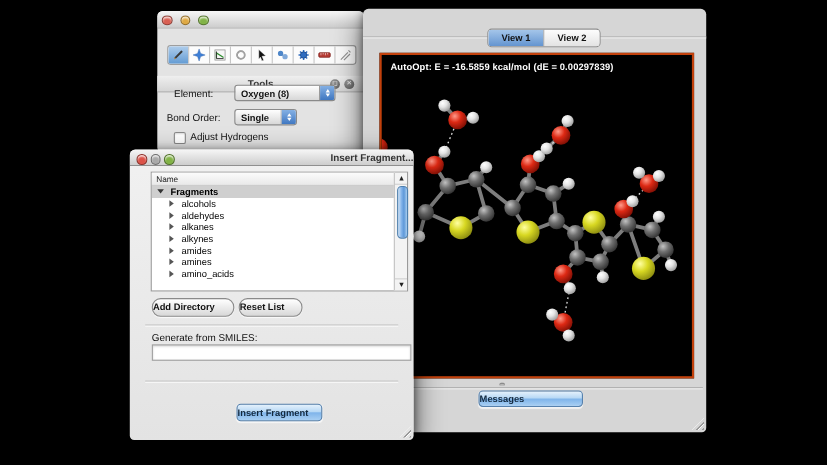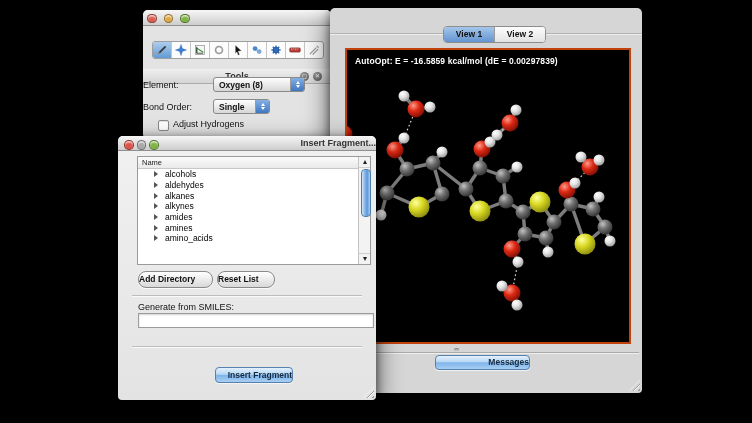--- a/index.html
+++ b/index.html
@@ -22,21 +22,21 @@
   .dock-btn{position:absolute;top:2.5px;width:9px;height:9px;border-radius:50%;
             background:radial-gradient(circle at 35% 30%,#9a9a9a,#555);color:#f2f2f2;
             font-size:6px;line-height:9px;text-align:center;}
   #tools-toolbar{position:absolute;left:9px;top:31px;width:170px;height:16px;display:flex;
                  background:#fcfcfc;border:1px solid #9e9e9e;border-radius:3px;overflow:hidden;}
   .tool-btn{flex:1;display:flex;align-items:center;justify-content:center;border-right:1px solid #c6c6c6;}
   .tool-btn:last-child{border-right:none;}
   .tool-btn.sel{background:linear-gradient(#aecdec,#639bd3);}
   .tool-btn svg{width:12px;height:12px;}
   .mode-label{position:absolute;left:0;right:0;top:50px;text-align:center;font-size:9.5px;color:#111;}
-  .form-label{position:absolute;font-size:9px;color:#111;text-align:left;width:66px;left:0;}
+  .form-label{position:absolute;font-size:9px;color:#111;text-align:center;width:66px;left:0;}
   .popup{position:absolute;height:15px;border:1px solid#8a8a8a;border-radius:3px;display:flex;align-items:center;
          background:linear-gradient(#fefefe,#d7d7d7);font-size:8.5px;font-weight:600;color:#111;
          padding-left:5px;box-sizing:border-box;}
   .popup-cap{margin-left:auto;width:13px;align-self:stretch;border-radius:0 2px 2px 0;
              background:linear-gradient(#84b0e4,#3f77c1);display:flex;flex-direction:column;
              align-items:center;justify-content:center;gap:1px;border-left:1px solid #9a9a9a;}
   .cap-up{width:0;height:0;border-left:2.5px solid transparent;border-right:2.5px solid transparent;border-bottom:3px solid #fff;}
   .cap-down{width:0;height:0;border-left:2.5px solid transparent;border-right:2.5px solid transparent;border-top:3px solid #fff;}
   .checkbox{position:absolute;width:9px;height:9px;background:#fff;border:1px solid #8a8a8a;border-radius:2px;
             box-shadow:inset 0 1px 1px rgba(0,0,0,.12);}
@@ -57,21 +57,21 @@
   .tab.sel{background:linear-gradient(#a5c6ea,#6394d0);}
   #viewport{position:absolute;left:15px;top:40px;width:282px;height:292px;background:#000;
             border:2px solid #c2410c;overflow:hidden;}
   #overlay-text{position:absolute;left:8px;top:6px;color:#fff;font-size:8.5px;font-weight:700;letter-spacing:.1px;}
   #molecule-svg{position:absolute;left:0;top:0;}
   .splitter{position:absolute;left:3px;right:3px;top:344px;height:0;border-top:1px solid #aaa;border-bottom:1px solid #efefef;}
   .dimple{position:absolute;left:124px;top:340px;width:5px;height:3px;border-radius:2px;
           background:#bdbdbd;box-shadow:inset 0 1px 1px rgba(0,0,0,.3);}
   .aqua-btn{border-radius:4px;border:1px solid #5681ad;font-size:8.5px;font-weight:700;color:#13293f;
             background:linear-gradient(#e4f1fc,#b7d8f5 45%,#7fb4ea 52%,#a8cff3);
-            text-align:right;box-shadow:0 1px 1px rgba(255,255,255,.7);}
+            text-align:left;box-shadow:0 1px 1px rgba(255,255,255,.7);}
   #messages-button{position:absolute;left:105px;top:347px;width:93px;height:13px;line-height:13px;}
   .grip{position:absolute;right:2px;bottom:2px;width:11px;height:11px;
         background:repeating-linear-gradient(135deg,rgba(0,0,0,0) 0 2px,#9a9a9a 2px 3px,rgba(255,255,255,.9) 3px 4px);
         clip-path:polygon(100% 0,100% 100%,0 100%);}
   
   #fragment-dialog{left:118px;top:136px;width:258px;height:264px;background:linear-gradient(#f1f1f1,#e3e3e3);z-index:3;}
   #fragment-dialog .titlebar{height:14px;}
   #fragment-dialog .lights{left:6px;top:4px;}
   .dialog-title{font-size:9px;font-weight:700;color:#333;text-align:right;line-height:14px;}
   #fragment-list{position:absolute;left:19px;top:20px;width:232px;height:107px;background:#fff;
@@ -347,20 +347,24 @@
     <div class="lights">
       <div class="light" style="background:#dc5248"></div>
       <div class="light" style="background:#a9a9a9"></div>
       <div class="light" style="background:#82b346"></div>
     </div>
     <div class="dialog-title">Insert Fragment...</div>
   </div>
   <div id="fragment-list">
     <div class="list-header">Name</div>
     <div id="fragment-rows">
+        <div class="frow root">
+          <span class="tri-down"></span>
+          <span class="flabel">Fragments</span>
+        </div>
         <div class="frow">
           <span class="tri-right"></span>
           <span class="flabel">alcohols</span>
         </div>
         <div class="frow">
           <span class="tri-right"></span>
           <span class="flabel">aldehydes</span>
         </div>
         <div class="frow">
           <span class="tri-right"></span>

